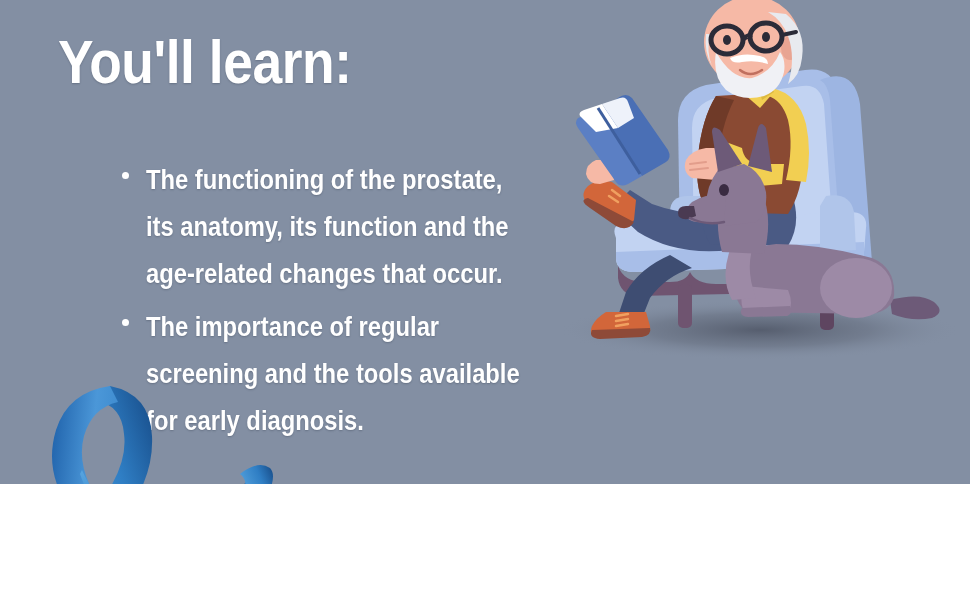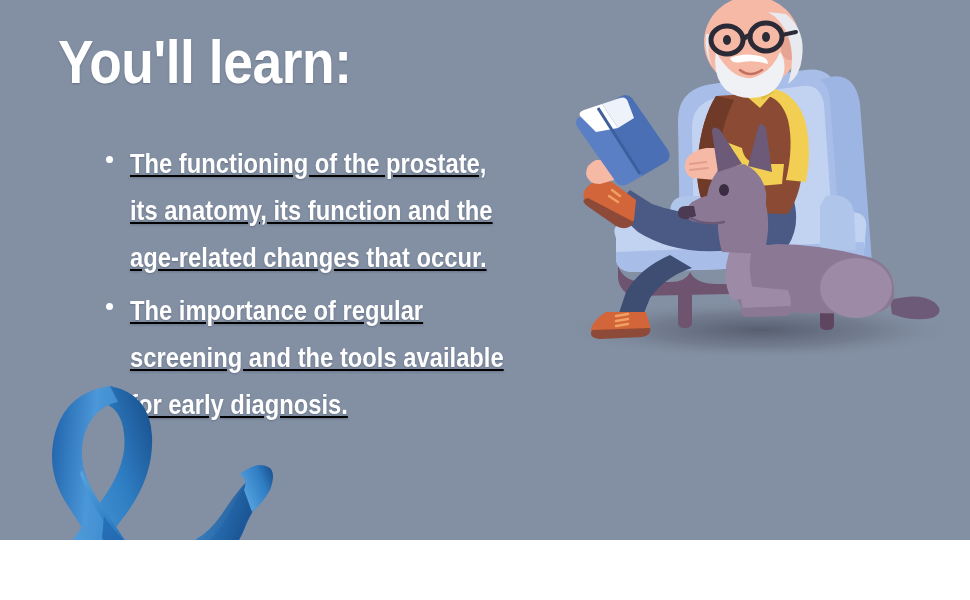--- a/index.html
+++ b/index.html
@@ -8,21 +8,21 @@
   }
   body {
     width: 970px;
     height: 600px;
     overflow: hidden;
     font-family: "Liberation Sans", sans-serif;
   }
   #banner {
     position: relative;
     width: 970px;
-    height: 540px;
+    height: 484px;
     background: #838fa3;
     overflow: hidden;
   }
 
   
   #page-title {
     position: absolute;
     left: 58px;
     top: 27px;
     font-family: "Liberation Sans", sans-serif;
@@ -34,23 +34,22 @@
     transform: scaleX(0.86);
     transform-origin: left top;
     text-shadow: 0 1px 2px rgba(40,50,65,0.30);
     white-space: nowrap;
   }
 
   
   .bullet-list {
     position: absolute;
     list-style: none;
-    margin: 0;
+    margin: 16px;
     padding: 0;
-    text-decoration: underline;
   }
   #left-bullets {
     left: 100px;
     top: 141px;
     width: 420px;
   }
   #right-bullets {
     left: 530px;
     top: 370px;
     width: 400px;

